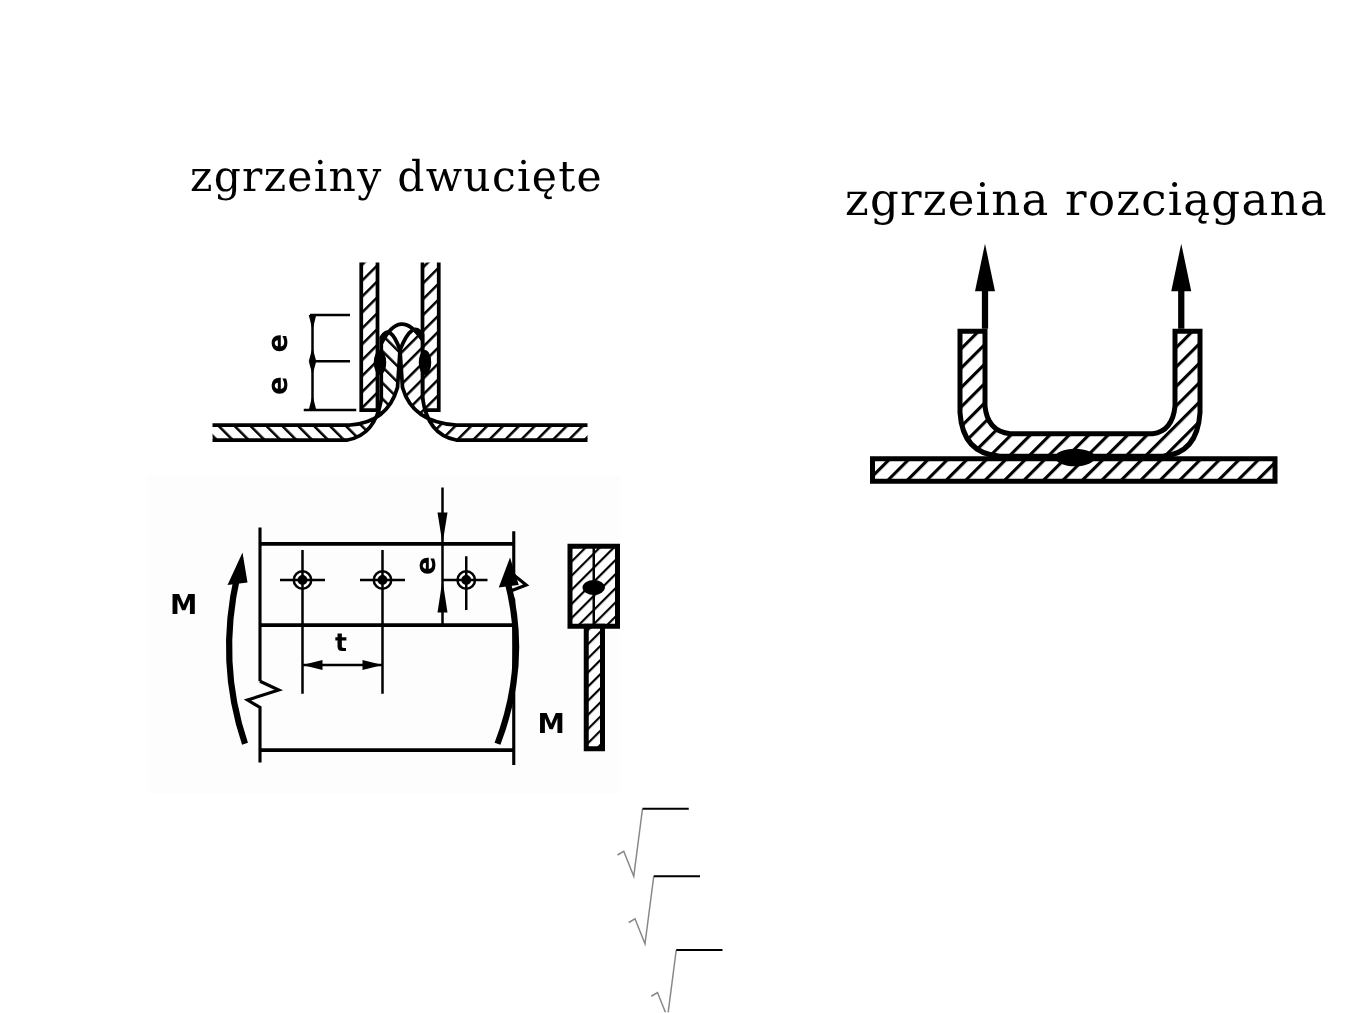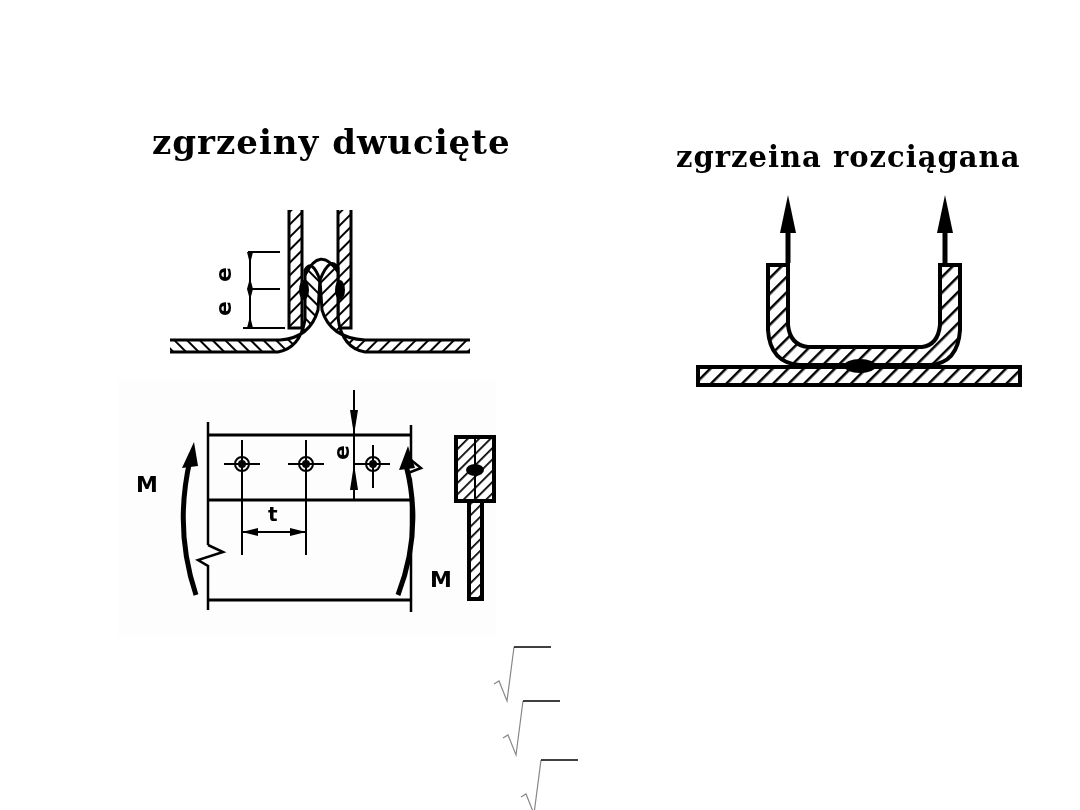--- a/index.html
+++ b/index.html
@@ -1,21 +1,21 @@
 <!DOCTYPE html>
 <html><head>
 <meta charset="utf-8">
 <style>
   html, body { margin:0; padding:0; background:#ffffff; }
   body { width:1080px; height:810px; position:relative; overflow:hidden;
          font-family:"DejaVu Serif","Liberation Serif",serif; }
   .title { position:absolute; font-family:"DejaVu Serif","Liberation Serif",serif;
-           font-weight:bold; color:#000; white-space:nowrap; letter-spacing:1px; }
+           font-weight:normal; color:#000; white-space:nowrap; letter-spacing:1px; }
   #title-left  { left:152px; top:122px; font-size:34px; }
-  #title-right { left:676px; top:140px; font-size:29px; }
+  #title-right { left:676px; top:140px; font-size:36px; }
   .panel { position:absolute; }
   #fig-shear { left:160px; top:200px; width:320px; height:170px; }
   #fig-beam  { left:118px; top:380px; width:378px; height:255px; background:#fdfdfd; }
   #fig-tension { left:690px; top:185px; width:340px; height:210px; }
   #formulas { position:absolute; left:490px; top:640px; width:110px; height:170px; }
   .lbl { position:absolute; font-family:"DejaVu Sans","Liberation Sans",sans-serif;
          font-weight:bold; color:#000; }
 </style>
 </head>
 <body>

